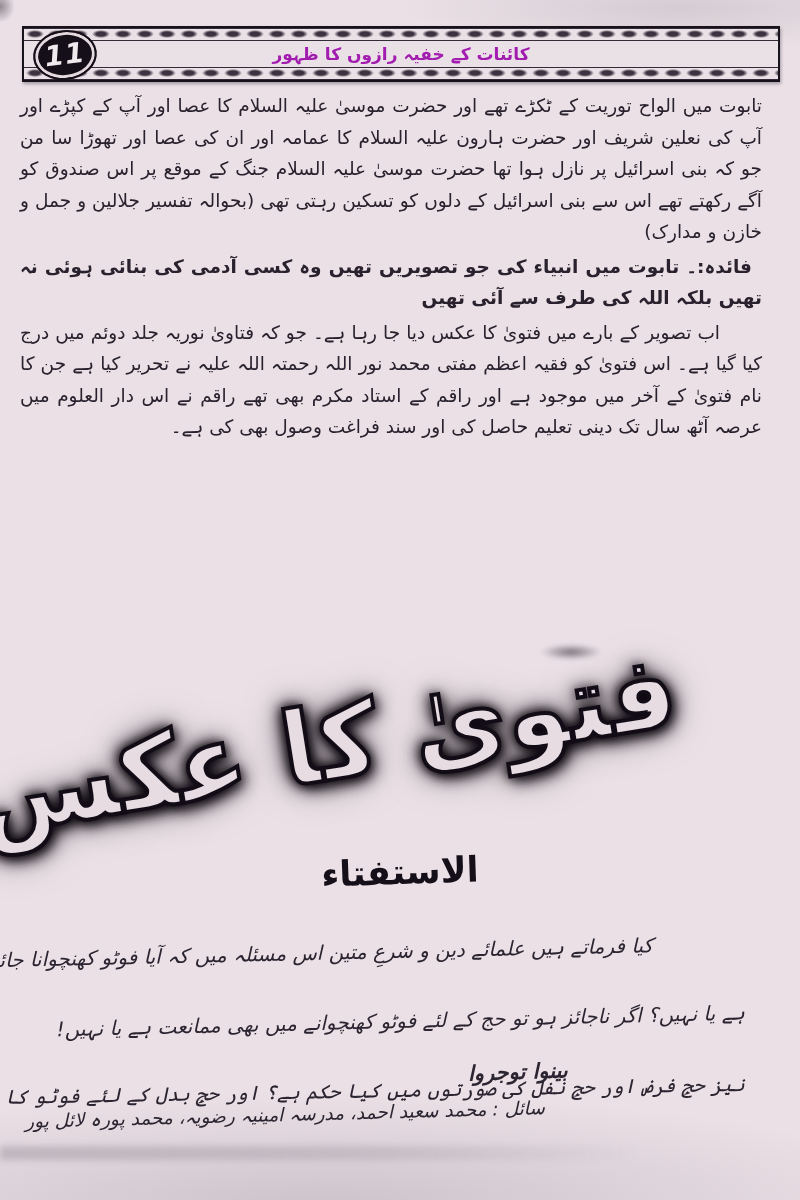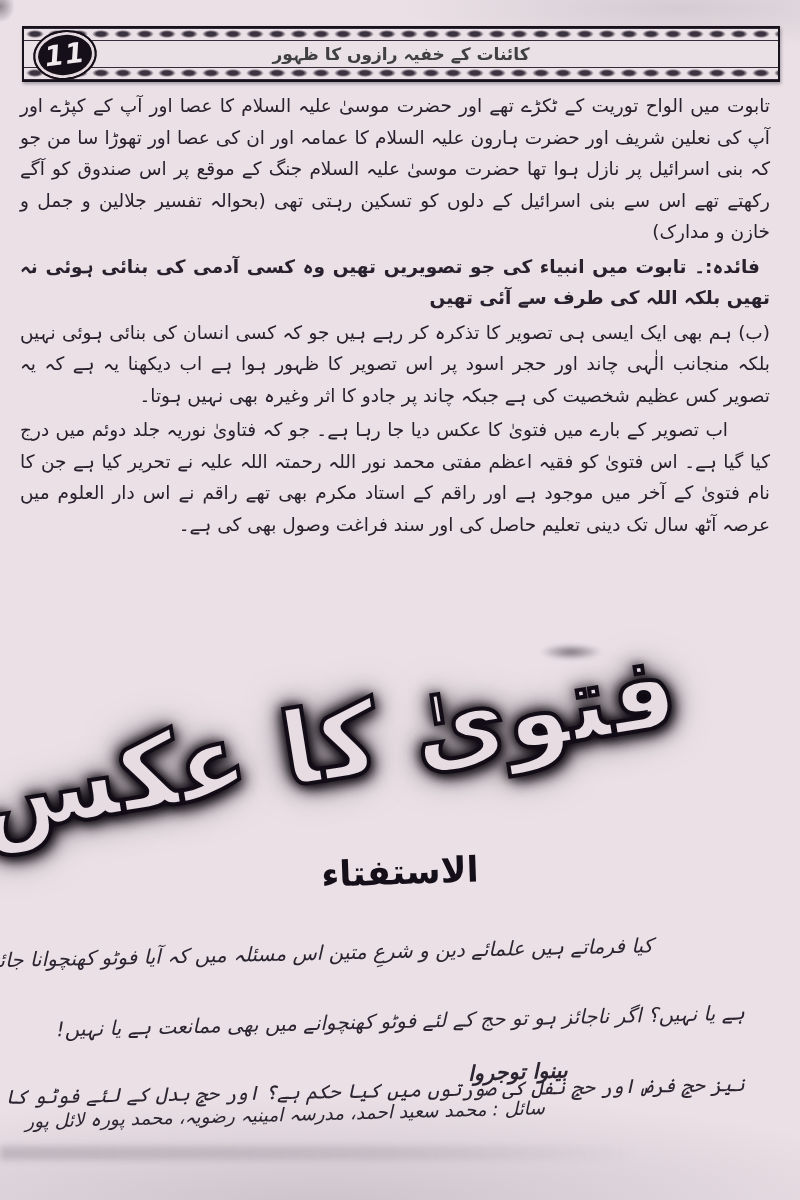--- a/index.html
+++ b/index.html
@@ -26,42 +26,42 @@
     border-top:1px solid #241c29;border-bottom:1px solid #241c29;
     background-image:
       radial-gradient(ellipse 11px 5px at 11px 5px, #2d2533 42%, rgba(70,60,76,.65) 60%, rgba(120,108,120,.25) 75%, transparent 82%);
     background-size:22px 11px;background-repeat:repeat-x;
     opacity:.92;
   }
   .braid.top{top:0}
   .braid.bottom{bottom:0}
   .band-title{
     position:absolute;left:0;right:0;top:50%;transform:translateY(-52%);
-    text-align:center;font-size:17px;font-weight:bold;color:#404040;
+    text-align:center;font-size:17px;font-weight:bold;color:#a21caf;
     letter-spacing:0;
   }
   .page-badge{
     position:absolute;left:9px;top:2px;width:60px;height:46px;z-index:3;
     background:#140f19;border:2px solid #140f19;border-radius:50%;
     box-shadow:inset 0 0 0 3px #e3d9de, inset 0 0 0 30px #140f19;
     display:flex;align-items:center;justify-content:center;
     transform:rotate(-7deg);
   }
   .page-badge span{
     color:#f0e9ed;font-size:28px;font-weight:bold;font-style:italic;
     letter-spacing:1px;transform:translateY(-1px);
   }
 
   
   .body-text{
     position:absolute;left:20px;right:22px;top:90px;
     font-size:18.5px;line-height:31.5px;text-align:justify;
     color:#29222e;
   }
-  .body-text p{margin:0 8px 3px 0;}
+  .body-text p{margin:0 16px 3px 0;}
   .body-text p.indent{text-indent:42px;}
   .body-text p.small-indent{text-indent:10px;font-weight:bold;}
 
   
   .callig-wrap{
     position:absolute;top:642px;left:0;right:0;height:220px;
     text-align:center;pointer-events:none;
   }
   .callig{
     display:inline-block;margin-right:120px;
@@ -129,21 +129,20 @@
   <div class="braid bottom"></div>
   <div class="page-badge">
     <span>11</span>
   </div>
   <div class="band-title">کائنات کے خفیہ رازوں کا ظہور</div>
 </div>
 
 <div class="body-text">
   <p>تابوت میں الواح توریت کے ٹکڑے تھے اور حضرت موسیٰ علیہ السلام کا عصا اور آپ کے کپڑے اور آپ کی نعلین شریف اور حضرت ہارون علیہ السلام کا عمامہ اور ان کی عصا اور تھوڑا سا من جو کہ بنی اسرائیل پر نازل ہوا تھا حضرت موسیٰ علیہ السلام جنگ کے موقع پر اس صندوق کو آگے رکھتے تھے اس سے بنی اسرائیل کے دلوں کو تسکین رہتی تھی (بحوالہ تفسیر جلالین و جمل و خازن و مدارک)</p>
   <p class="small-indent">فائدہ:۔ تابوت میں انبیاء کی جو تصویریں تھیں وہ کسی آدمی کی بنائی ہوئی نہ تھیں بلکہ اللہ کی طرف سے آئی تھیں</p>
-  <p>(ب) ہم بھی ایک ایسی ہی تصویر کا تذکرہ کر رہے ہیں جو کہ کسی انسان کی بنائی ہوئی نہیں بلکہ منجانب الٰہی چاند اور حجر اسود پر اس تصویر کا ظہور ہوا ہے اب دیکھنا یہ ہے کہ یہ تصویر کس عظیم شخصیت کی ہے جبکہ چاند پر جادو کا اثر وغیرہ بھی نہیں ہوتا۔</p>
   <p class="indent">اب تصویر کے بارے میں فتویٰ کا عکس دیا جا رہا ہے۔ جو کہ فتاویٰ نوریہ جلد دوئم میں درج کیا گیا ہے۔ اس فتویٰ کو فقیہ اعظم مفتی محمد نور اللہ رحمتہ اللہ علیہ نے تحریر کیا ہے جن کا نام فتویٰ کے آخر میں موجود ہے اور راقم کے استاد مکرم بھی تھے راقم نے اس دار العلوم میں عرصہ آٹھ سال تک دینی تعلیم حاصل کی اور سند فراغت وصول بھی کی ہے۔</p>
 </div>
 
 <div class="smudge-mid"></div>
 
 <div class="callig-wrap">
   <span class="callig">فتویٰ کا عکس</span>
 </div>
 <div class="istifta-title">الاستفتاء</div>
 

